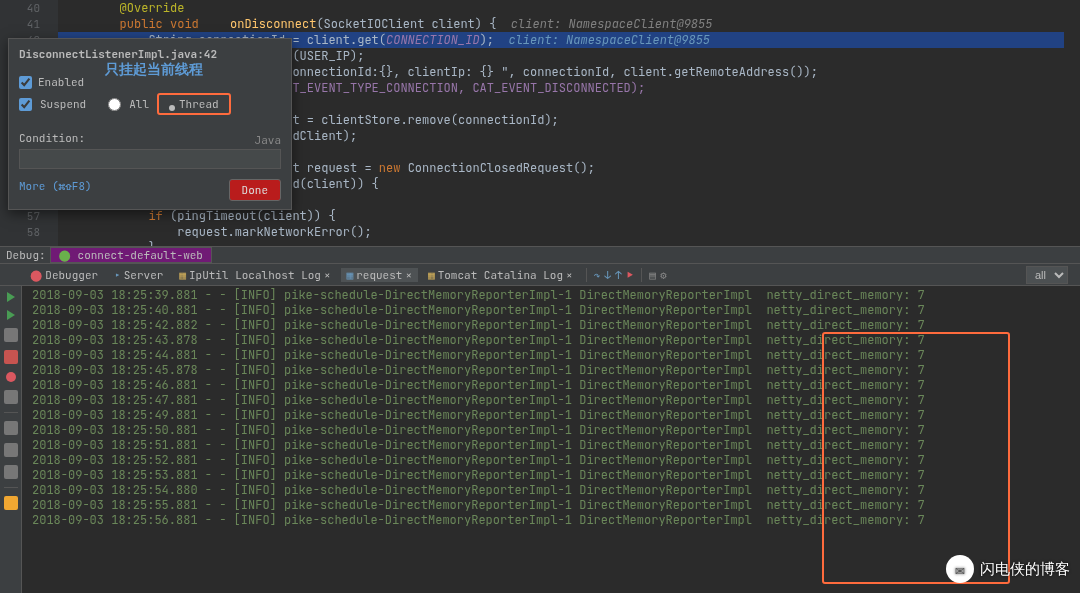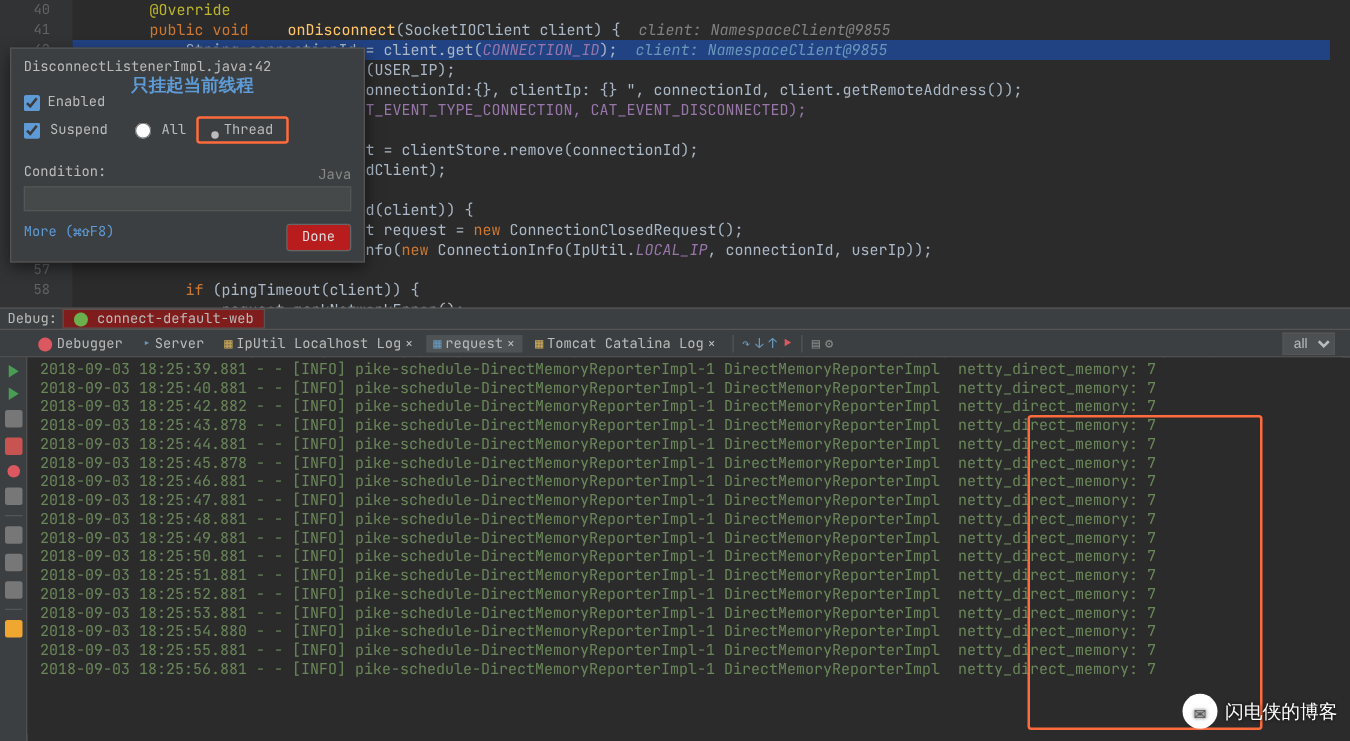--- a/index.html
+++ b/index.html
@@ -40,21 +40,21 @@
   position: absolute;
   left: 8px; top: 38px;
   width: 284px;
   background: #3c3f41;
   border: 1px solid #555;
   box-shadow: 0 4px 12px rgba(0,0,0,0.5);
   padding: 8px 10px;
   color: #bbb;
   font-size: 11px;
 }
-.popup .title { color: #bbb; font-weight: normal; margin-bottom: 14px; }
+.popup .title { color: #bbb; font-weight: bold; margin-bottom: 14px; }
 .popup .row { display: flex; align-items: center; gap: 6px; margin: 4px 0; }
 .popup input[type=checkbox] { accent-color: #5e9bd6; }
 .popup .radio-row { display: flex; align-items: center; gap: 8px; margin-top: 4px; }
 .popup .thread-btn { border: 2px solid #ff6b3d; border-radius: 3px; padding: 2px 10px; display: inline-flex; align-items: flex-end; gap: 4px; }
 .popup .thread-btn span.dot { width: 6px; height: 6px; border-radius: 50%; background: #bbb; display: inline-block; }
 .popup .cond-label { margin-top: 8px; }
 .popup .cond-input { width: 100%; height: 20px; background: #45494a; border: 1px solid #555; margin-top: 4px; }
 .popup .footer { display: flex; justify-content: space-between; margin-top: 10px; }
 .popup .more { color: #5e9bd6; }
 .popup .done { background: #b91c1c; border: 1px solid #666; padding: 3px 12px; border-radius: 3px; color: #ddd; }
@@ -168,23 +168,22 @@
   <div class="code-line">        <span class="k-annotation">@Override</span></div>
   <div class="code-line">        <span class="k-keyword">public void </span><span class="k-method">onDisconnect</span><span>(SocketIOClient client) {</span><span class="k-comment">  client: NamespaceClient@9855</span></div>
   <div class="code-line highlighted">            <span>String connectionId = client.get(</span><span class="k-const">CONNECTION_ID</span><span>);</span><span class="k-namespace">  client: NamespaceClient@9855</span></div>
   <div class="code-line">                                <span>(USER_IP);</span></div>
   <div class="code-line">                                <span>onnectionId:{}, clientIp: {} ", connectionId, client.getRemoteAddress());</span></div>
   <div class="code-line">                                <span class="k-static">T_EVENT_TYPE_CONNECTION, CAT_EVENT_DISCONNECTED);</span></div>
   <div class="code-line"></div>
   <div class="code-line">                                <span>t = clientStore.remove(connectionId);</span></div>
   <div class="code-line">                                <span>dClient);</span></div>
   <div class="code-line"></div>
+  <div class="code-line">                                <span>t request = </span><span class="k-keyword">new </span><span>ConnectionClosedRequest();</span></div>
   <div class="code-line">                                <span>d(client)) {</span></div>
-  <div class="code-line">                                <span>t request = </span><span class="k-keyword">new </span><span>ConnectionClosedRequest();</span></div>
-  <div class="code-line">                                <span>nfo(</span><span class="k-keyword">new </span><span>ConnectionInfo(IpUtil.</span><span class="k-const">LOCAL_IP</span><span>, connectionId, userIp));</span></div>
   <div class="code-line"></div>
   <div class="code-line">            <span class="k-keyword">if </span><span>(pingTimeout(client)) {</span></div>
   <div class="code-line">                <span>request.markNetworkError();</span></div>
   <div class="code-line">            <span>}</span></div>
   <div class="code-line">            <span>Thrift.</span><span class="k-static" style="font-style:italic">getOneWayServiceByAppKey</span><span>(PikeServerRpc.</span><span class="k-keyword">class</span><span>, Environments.</span><span class="k-static" style="font-style:italic">getPikeServerAppKey</span><span>()).connectionClosed(request);</span></div>
   <div class="code-line">        <span>}</span></div>
 </div>
 
 <div class="popup">
   <div class="title">DisconnectListenerImpl.java:42</div>
@@ -212,21 +211,21 @@
     <span class="more">More (⌘⇧F8)</span>
     <span class="done">Done</span>
   </div>
 </div>
 
 <div class="annotation-text annotation-1">只挂起当前线程</div>
 <div class="annotation-text annotation-2">统计线程依然在统计</div>
 
 <div class="debug-tab">
   <span>Debug:</span>
-  <span class="tab" style="background:#7f1d1d;border:1px solid #555;margin-left:4px">
+  <span class="tab" style="background:#701a75;border:1px solid #555;margin-left:4px">
     <span style="color:#6ab04c">⬤</span> <span>connect-default-web</span>
   </span>
 </div>
 
 <div class="toolbar">
   <span class="tb-tab">
       <span style="color:#db5860">⬤</span>
       <span>Debugger</span>
     </span>
   <span class="tb-tab">
@@ -266,21 +265,20 @@
 
 <div class="log-area" id="log-area">
     <div class="log-line">2018-09-03 18:25:39.881 - - [INFO] pike-schedule-DirectMemoryReporterImpl-1 DirectMemoryReporterImpl  netty_direct_memory: 7</div>
     <div class="log-line">2018-09-03 18:25:40.881 - - [INFO] pike-schedule-DirectMemoryReporterImpl-1 DirectMemoryReporterImpl  netty_direct_memory: 7</div>
     <div class="log-line">2018-09-03 18:25:42.882 - - [INFO] pike-schedule-DirectMemoryReporterImpl-1 DirectMemoryReporterImpl  netty_direct_memory: 7</div>
     <div class="log-line">2018-09-03 18:25:43.878 - - [INFO] pike-schedule-DirectMemoryReporterImpl-1 DirectMemoryReporterImpl  netty_direct_memory: 7</div>
     <div class="log-line">2018-09-03 18:25:44.881 - - [INFO] pike-schedule-DirectMemoryReporterImpl-1 DirectMemoryReporterImpl  netty_direct_memory: 7</div>
     <div class="log-line">2018-09-03 18:25:45.878 - - [INFO] pike-schedule-DirectMemoryReporterImpl-1 DirectMemoryReporterImpl  netty_direct_memory: 7</div>
     <div class="log-line">2018-09-03 18:25:46.881 - - [INFO] pike-schedule-DirectMemoryReporterImpl-1 DirectMemoryReporterImpl  netty_direct_memory: 7</div>
     <div class="log-line">2018-09-03 18:25:47.881 - - [INFO] pike-schedule-DirectMemoryReporterImpl-1 DirectMemoryReporterImpl  netty_direct_memory: 7</div>
-    <div class="log-line">2018-09-03 18:25:48.881 - - [INFO] pike-schedule-DirectMemoryReporterImpl-1 DirectMemoryReporterImpl  netty_direct_memory: 7</div>
     <div class="log-line">2018-09-03 18:25:49.881 - - [INFO] pike-schedule-DirectMemoryReporterImpl-1 DirectMemoryReporterImpl  netty_direct_memory: 7</div>
     <div class="log-line">2018-09-03 18:25:50.881 - - [INFO] pike-schedule-DirectMemoryReporterImpl-1 DirectMemoryReporterImpl  netty_direct_memory: 7</div>
     <div class="log-line">2018-09-03 18:25:51.881 - - [INFO] pike-schedule-DirectMemoryReporterImpl-1 DirectMemoryReporterImpl  netty_direct_memory: 7</div>
     <div class="log-line">2018-09-03 18:25:52.881 - - [INFO] pike-schedule-DirectMemoryReporterImpl-1 DirectMemoryReporterImpl  netty_direct_memory: 7</div>
     <div class="log-line">2018-09-03 18:25:53.881 - - [INFO] pike-schedule-DirectMemoryReporterImpl-1 DirectMemoryReporterImpl  netty_direct_memory: 7</div>
     <div class="log-line">2018-09-03 18:25:54.880 - - [INFO] pike-schedule-DirectMemoryReporterImpl-1 DirectMemoryReporterImpl  netty_direct_memory: 7</div>
     <div class="log-line">2018-09-03 18:25:55.881 - - [INFO] pike-schedule-DirectMemoryReporterImpl-1 DirectMemoryReporterImpl  netty_direct_memory: 7</div>
     <div class="log-line">2018-09-03 18:25:56.881 - - [INFO] pike-schedule-DirectMemoryReporterImpl-1 DirectMemoryReporterImpl  netty_direct_memory: 7</div>
   </div>
 

